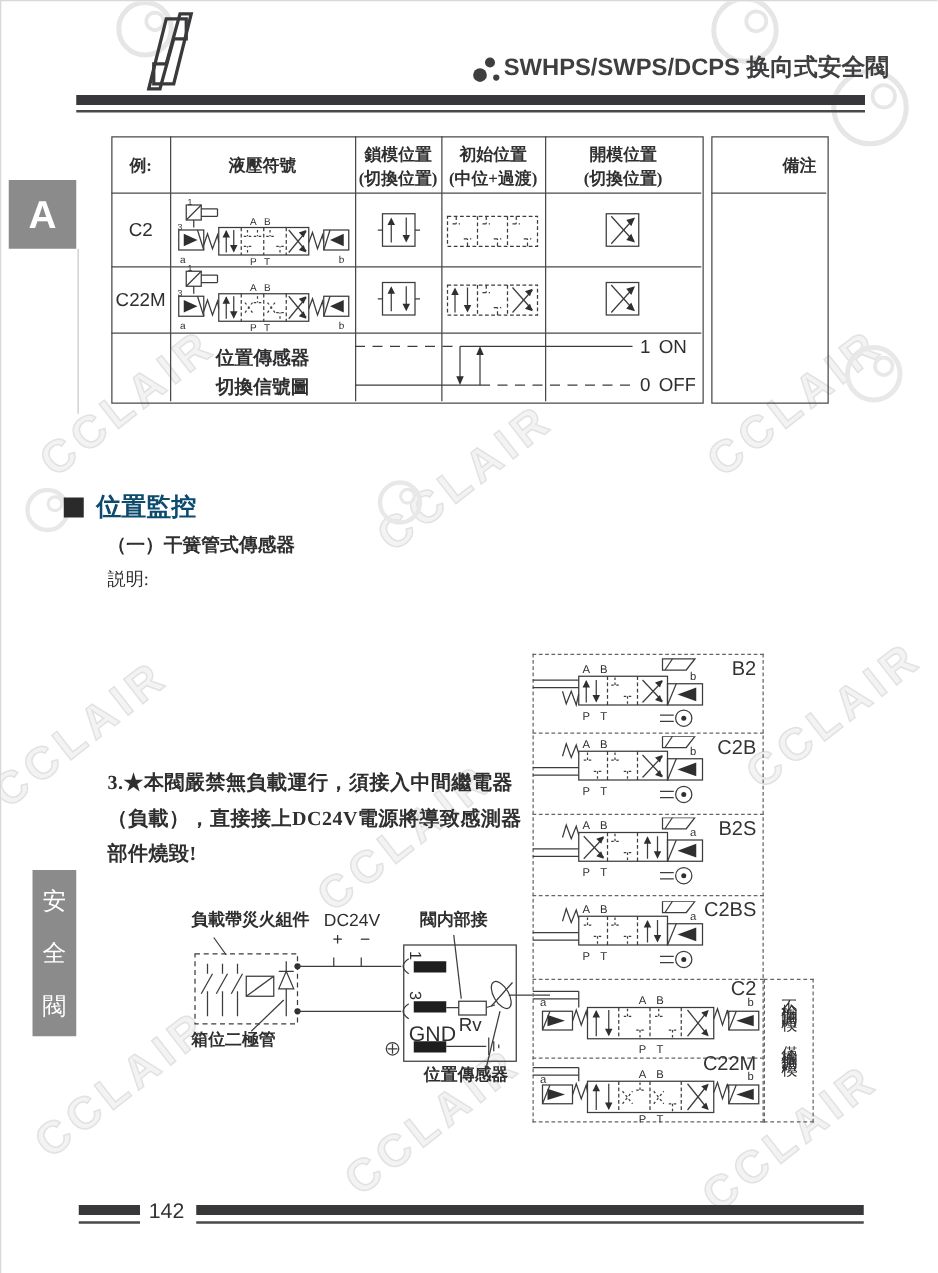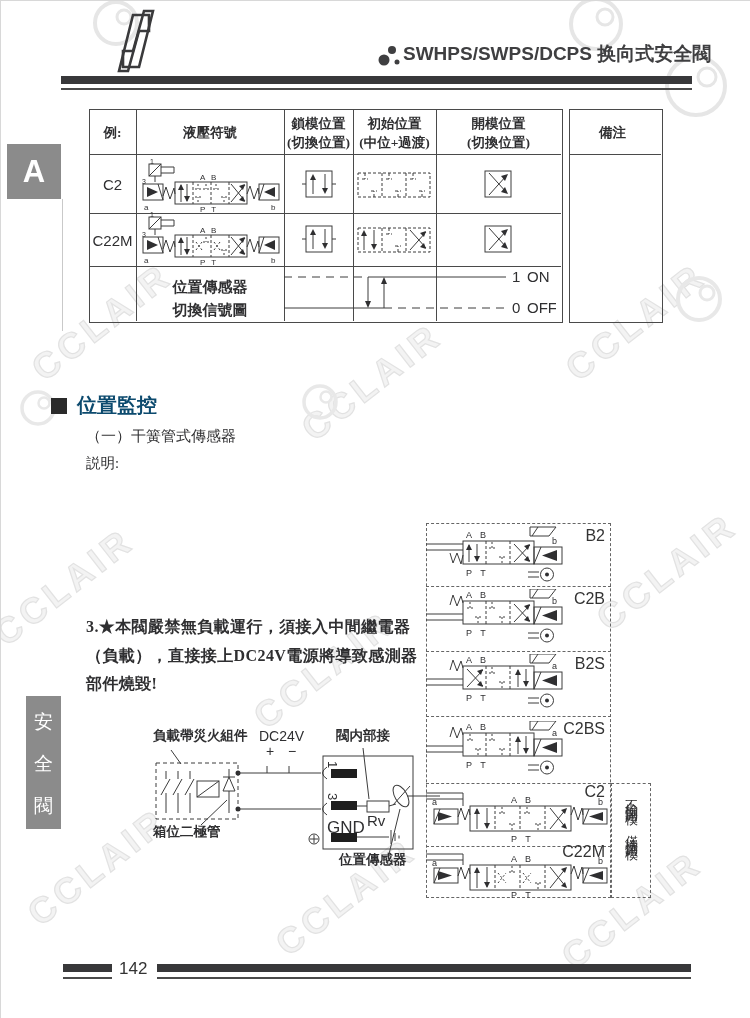--- a/index.html
+++ b/index.html
@@ -97,21 +97,21 @@
   <div class="gridline" style="left:568px;top:153px;width:92px;height:1px;"></div>
 
   <div class="hdrcell" style="left:88px;top:122px;width:47px;">例:</div>
   <div class="hdrcell" style="left:135px;top:122px;width:148px;">液壓符號</div>
   <div class="hdrcell" style="left:283px;top:113px;width:69px;">鎖模位置
 (切換位置)</div>
   <div class="hdrcell" style="left:352px;top:113px;width:83px;">初始位置
 (中位+過渡)</div>
   <div class="hdrcell" style="left:435px;top:113px;width:125px;">開模位置
 (切換位置)</div>
-  <div class="hdrcell" style="left:556px;top:122px;width:111px;">備注</div>
+  <div class="hdrcell" style="left:583px;top:122px;width:111px;">備注</div>
 
   <div class="model" style="left:88px;top:175px;width:47px;">C2</div>
   <div class="model" style="left:88px;top:231px;width:47px;">C22M</div>
 
 
   <svg class="abs v" style="left:140px;top:157px;" width="140" height="54">
     <rect x="8" y="6" width="12" height="12"></rect>
       <line x1="8" y1="18" x2="20" y2="6"></line>
     <line x1="20" y1="9" x2="33" y2="9"></line>
       <line x1="20" y1="15" x2="33" y2="15"></line>
@@ -288,21 +288,21 @@
     <line x1="100" y1="41" x2="100" y2="12" stroke-width="1.6"></line>
       <polygon class="f" points="97,17 103,17 100,10"></polygon>
     <text x="228" y="15" font-size="15">1</text>
     <text x="243" y="15" font-size="15">ON</text>
     <text x="228" y="46" font-size="15">0</text>
     <text x="243" y="46" font-size="15">OFF</text>
   </svg>
 
   <div class="abs" style="left:50px;top:397px;width:16px;height:16px;background:#2a2a2a;"></div>
   <div class="abs" style="left:76px;top:391px;font-family:'Liberation Sans',sans-serif;font-size:20px;font-weight:bold;color:#0c4a6e;">位置監控</div>
-  <div class="abs" style="left:85px;top:426px;font-size:15px;">（一）干簧管式傳感器</div>
+  <div class="abs" style="left:85px;top:426px;font-size:15px;font-weight:bold;">（一）干簧管式傳感器</div>
   <div class="abs" style="left:85px;top:453px;font-size:14.5px;">説明:</div>
   <div class="para" style="left:85px;top:612px;font-weight:bold;font-size:16px;line-height:28.5px;">3.★本閥嚴禁無負載運行，須接入中間繼電器
 （負載），直接接上DC24V電源將導致感測器
 部件燒毀!</div>
 
   <div class="wlabel" style="left:152px;top:726px;">負載帶災火組件</div>
   <div class="wlabel" style="left:258px;top:727px;font-family:'Liberation Sans',sans-serif;font-weight:normal;font-size:14px;">DC24V</div>
   <div class="wlabel" style="left:335px;top:726px;">閥内部接</div>
   <div class="wlabel" style="left:152px;top:822px;">箱位二極管</div>
   <div class="wlabel" style="left:338px;top:850px;">位置傳感器</div>

